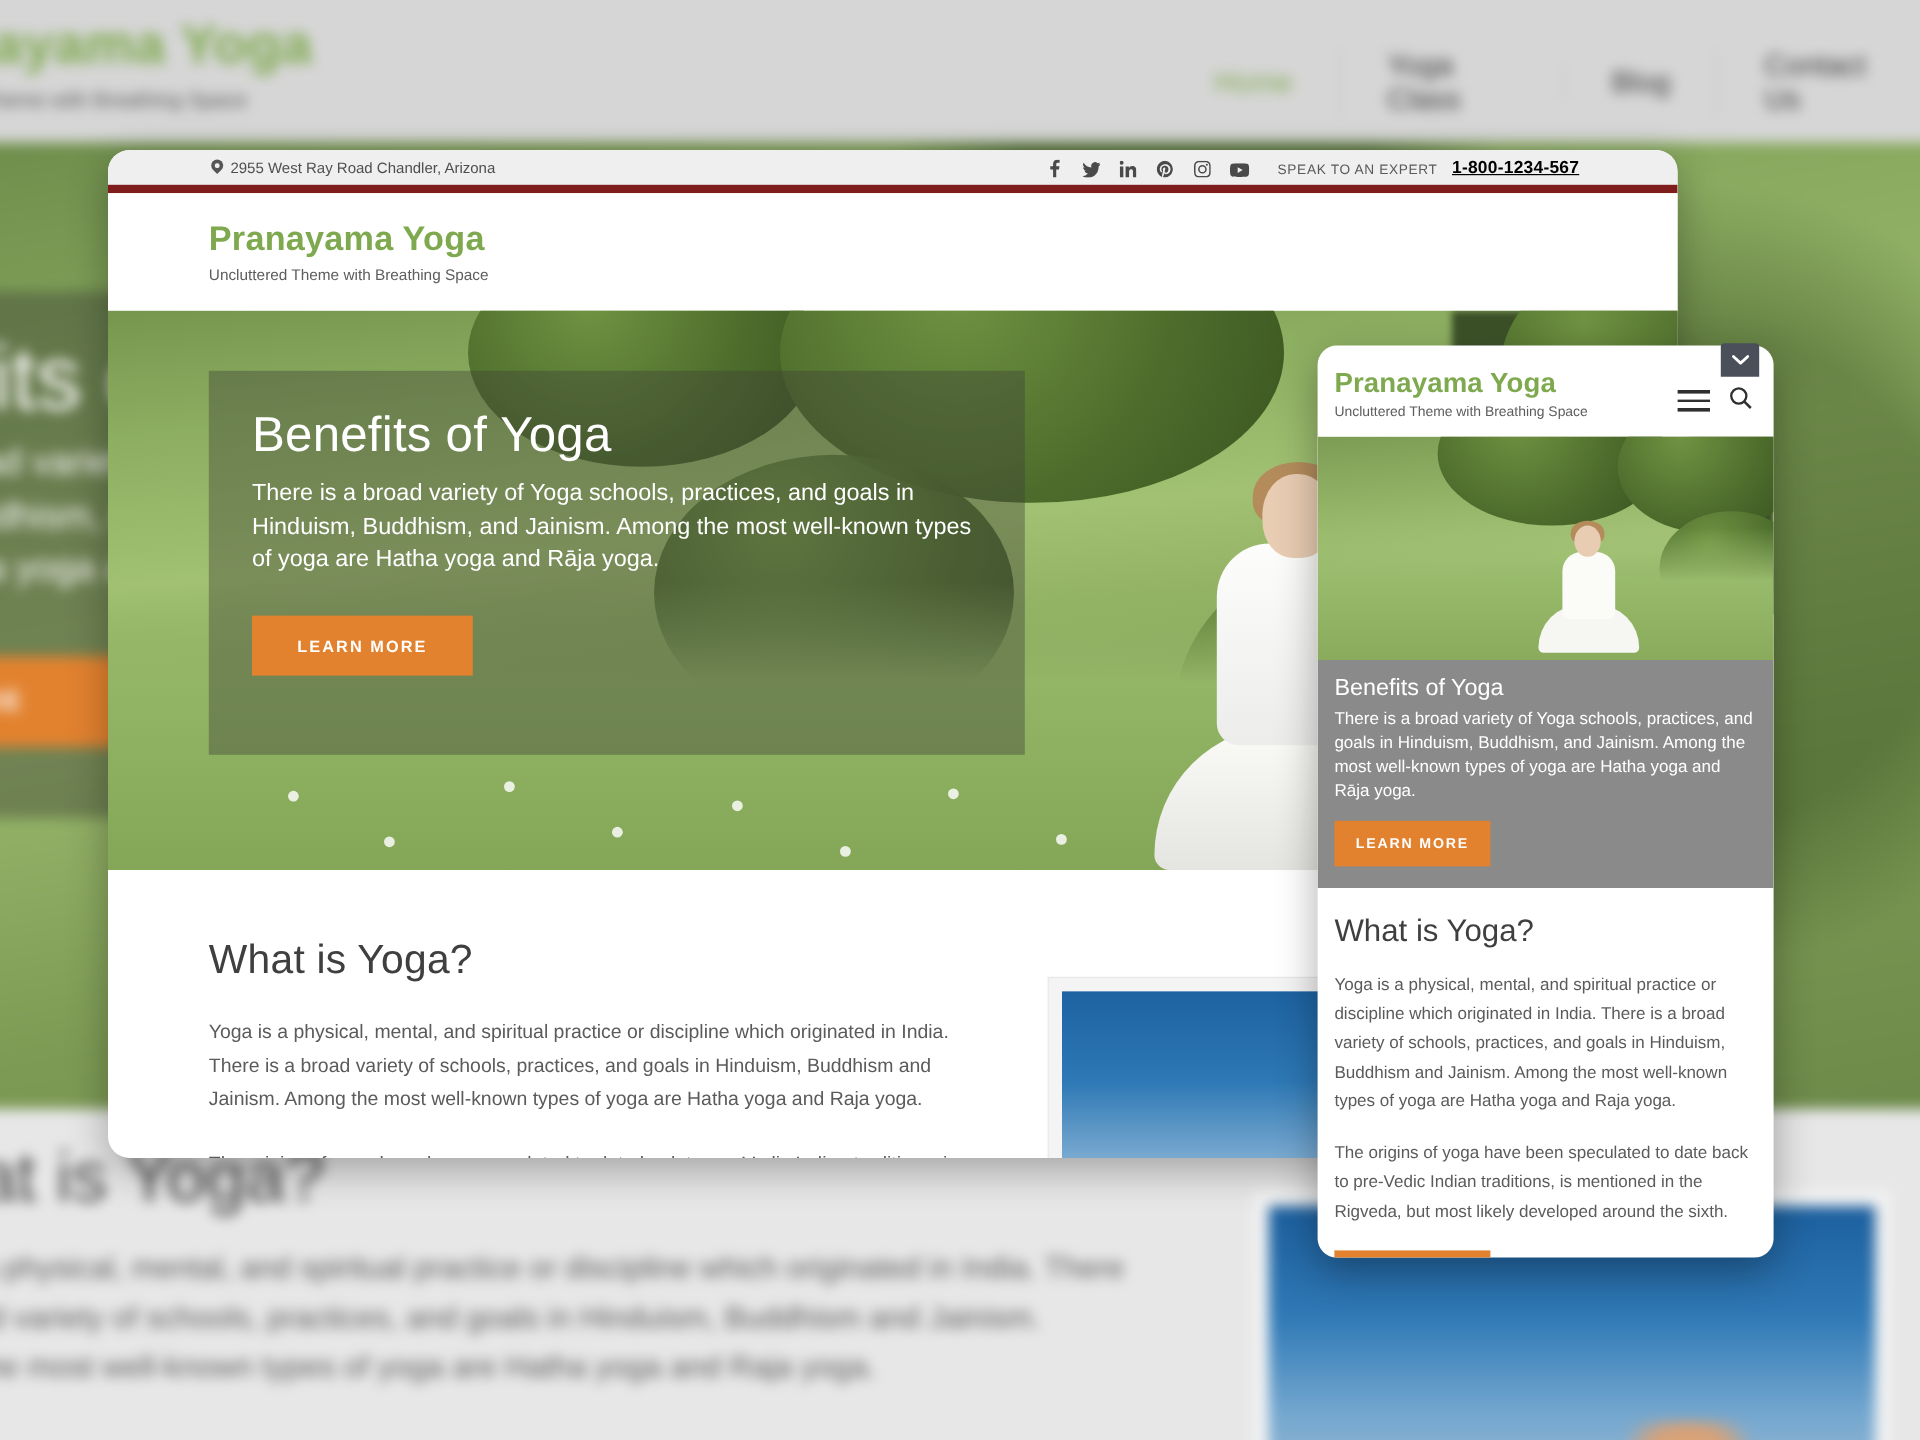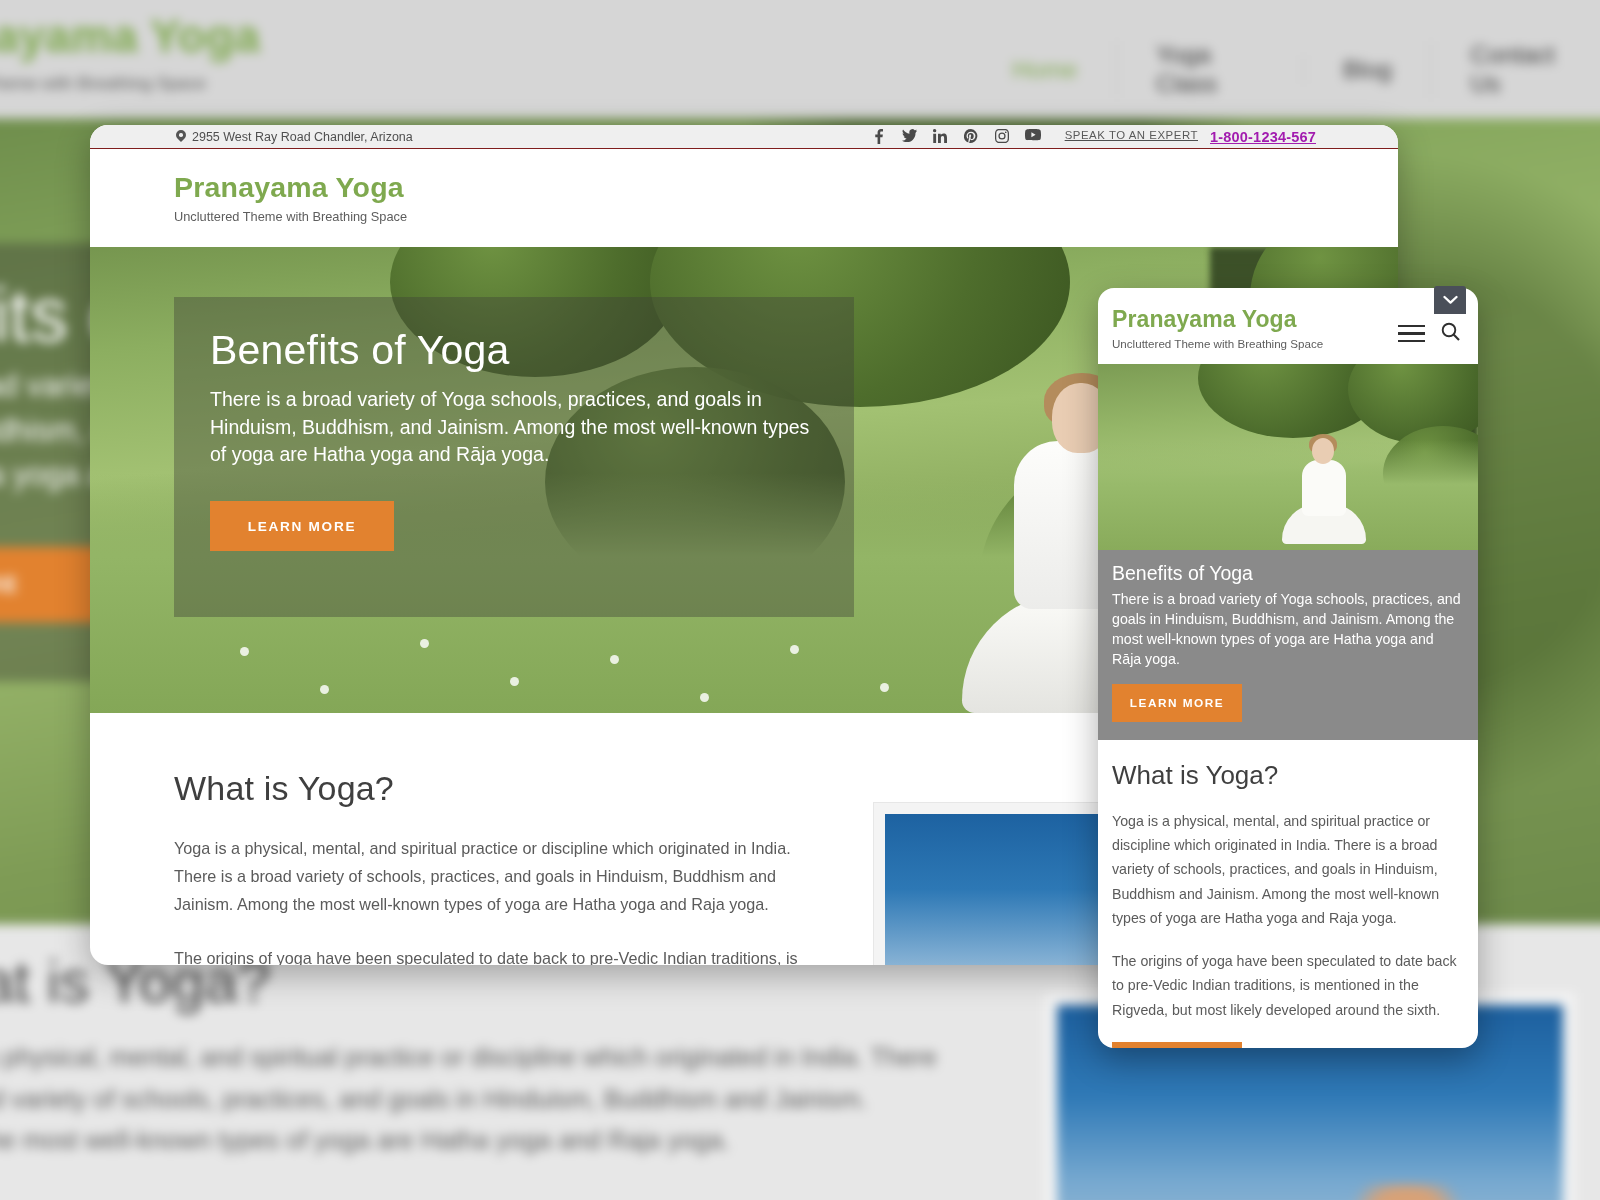--- a/index.html
+++ b/index.html
@@ -74,35 +74,35 @@
     background: radial-gradient(ellipse at 50% 40%, #d8a277 0 40%, rgba(216,162,119,0) 72%);
   }
 
   
   .desktop-panel {
     position: absolute; left: 90px; top: 125px; width: 1308px; height: 840px;
     background: #fff; border-radius: 18px; overflow: hidden;
     box-shadow: 0 10px 34px rgba(0,0,0,.30);
   }
   .dtopbar {
-    height: 24px; background: #efefef; border-bottom: 1px solid #7f1d1d;
+    height: 36px; background: #efefef; border-bottom: 7px solid #7f1d1d;
     display: flex; align-items: center; padding: 0 82px 0 86px; font-size: 12.5px; color: #4f4f4f;
   }
   .addr { display: flex; align-items: center; gap: 6px; }
   .pin { width: 10px; height: 13px; position: relative; display: inline-block; }
   .pin::before {
     content:""; position:absolute; left:0; top:0; width:10px; height:10px; border-radius:50% 50% 50% 0;
     transform: rotate(-45deg); background:#555;
   }
   .pin::after { content:""; position:absolute; left:3.4px; top:3.2px; width:3.4px;height:3.4px;border-radius:50%;background:#efefef;}
-  .dtopbar-right { margin-left: auto; display: flex; align-items: flex-start; gap: 0; text-decoration: underline; }
+  .dtopbar-right { margin-left: auto; display: flex; align-items: flex-end; gap: 0; }
   .soc { width: 31px; text-align: center; color: #4a4a4a; display: flex; align-items: center; justify-content: center; }
   .soc svg { display: block; }
   .expert { font-size: 11.4px; letter-spacing: .55px; color: #5a5a5a; margin: 0 12px 0 16px; }
-  .phone { font-size: 14.5px; color: #a21caf; font-weight: bold; letter-spacing: .2px; }
+  .phone { font-size: 14.5px; color: #000000; font-weight: bold; letter-spacing: .2px; }
 
   .dhead {
     height: 98px; display: flex; align-items: center; padding: 0 70px 0 84px; background: #fff;
   }
   .brand-name { color: #7fa94f; font-size: 28.5px; font-weight: bold; line-height: 1.12; letter-spacing: .2px; }
   .brand-tag { color: #5d5d5d; font-size: 12.8px; margin-top: 6px; }
   .dnav { margin-left: auto; display: flex; align-items: center; height: 34px; }
   .dnav a {
     font-size: 15.6px; color: #3a3a3a; text-decoration: none; padding: 0 26px;
     border-left: 1px solid #dcdcdc; line-height: 34px; white-space: nowrap;

